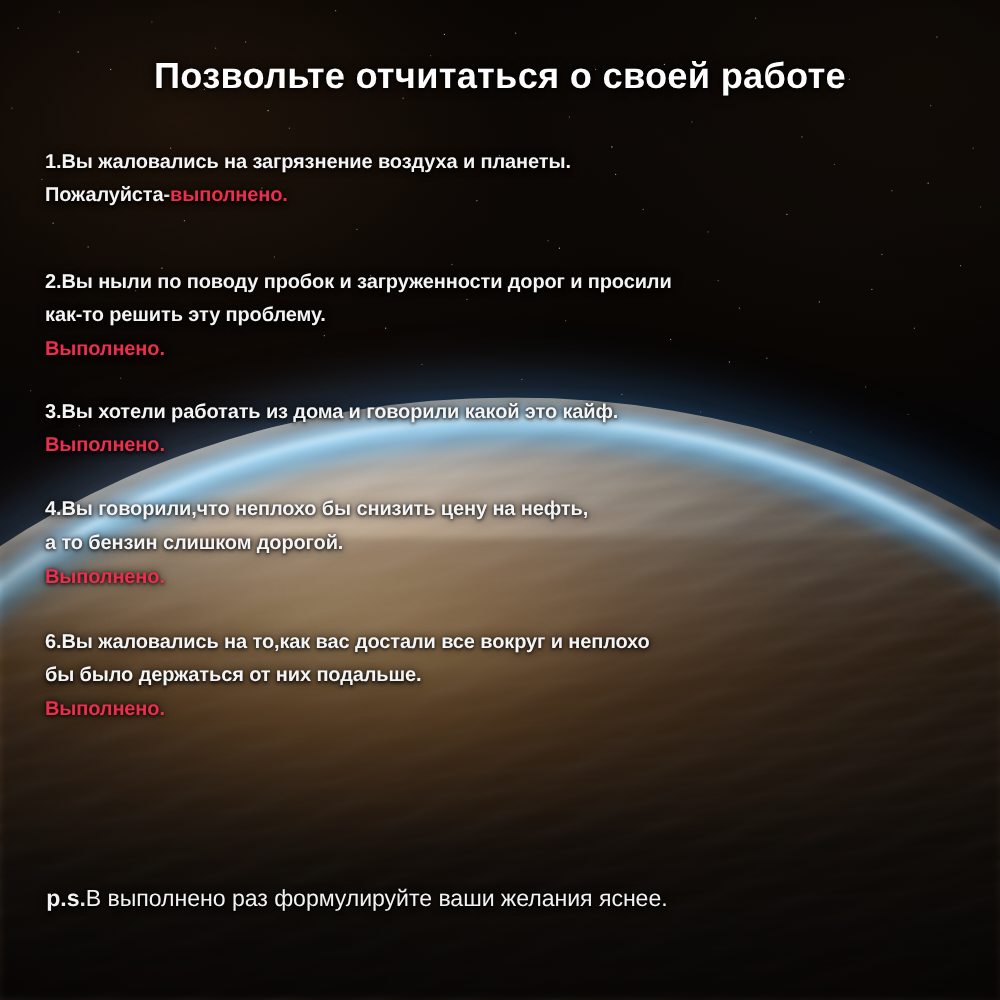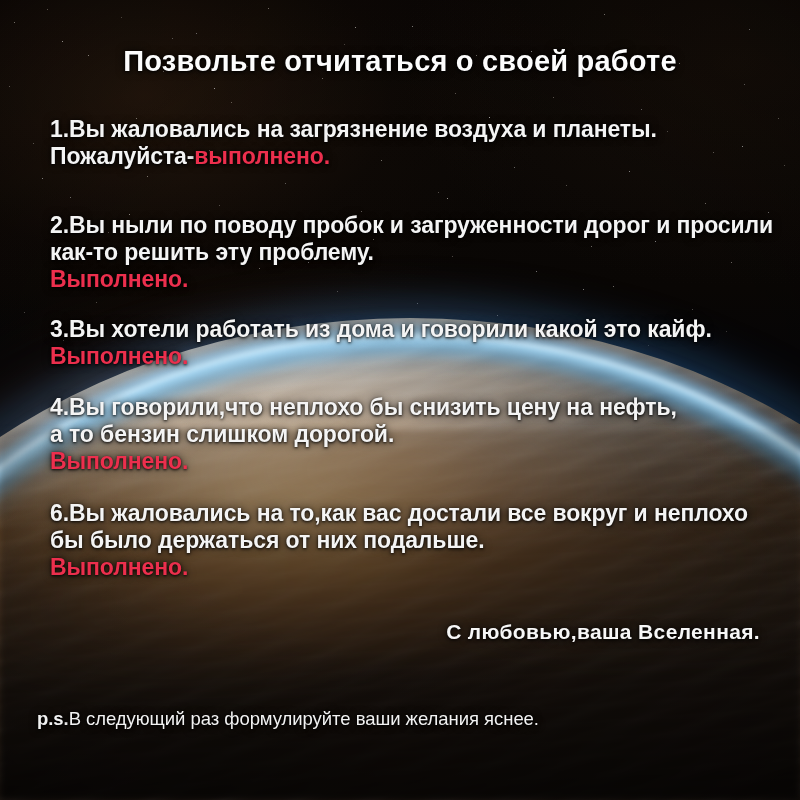--- a/index.html
+++ b/index.html
@@ -227,23 +227,23 @@
     font-size: 29px;
     font-weight: bold;
     color: #fdfdfd;
     letter-spacing: 0.2px;
     text-shadow: 0 1px 3px rgba(0,0,0,0.95), 0 0 9px rgba(0,0,0,0.8);
     white-space: nowrap;
   }
 
   .item {
     position: absolute;
-    left: 50px;
+    left: 36px;
     width: 740px;
-    font-size: 23px;
+    font-size: 16px;
     font-weight: bold;
     line-height: 27px;
     color: #f4f4f4;
     letter-spacing: -0.1px;
     text-shadow: 0 1px 3px rgba(0,0,0,0.95), 0 0 8px rgba(0,0,0,0.75);
   }
   .item .ln { display: block; white-space: nowrap; }
   .done {
     color: #ec2f4d;
     text-shadow: 0 1px 3px rgba(0,0,0,0.95), 0 0 8px rgba(0,0,0,0.8);
@@ -325,18 +325,17 @@
       <span class="ln">а то бензин слишком дорогой.</span>
       <span class="ln"><span class="done">Выполнено.</span></span>
     </div>
 
     <div class="item" id="item-5">
       <span class="ln">6.Вы жаловались на то,как вас достали все вокруг и неплохо</span>
       <span class="ln">бы было держаться от них подальше.</span>
       <span class="ln"><span class="done">Выполнено.</span></span>
     </div>
 
-    <div class="signature">С любовью,ваша Вселенная.</div>
-
-    <div class="postscript"><span class="ps-tag">p.s.</span><span>В следующий раз формулируйте ваши желания яснее.</span></div>
+
+    <div class="postscript"><span class="ps-tag">p.s.</span><span>В выполнено раз формулируйте ваши желания яснее.</span></div>
 
   </div>
 </div>
 
 </body></html>

